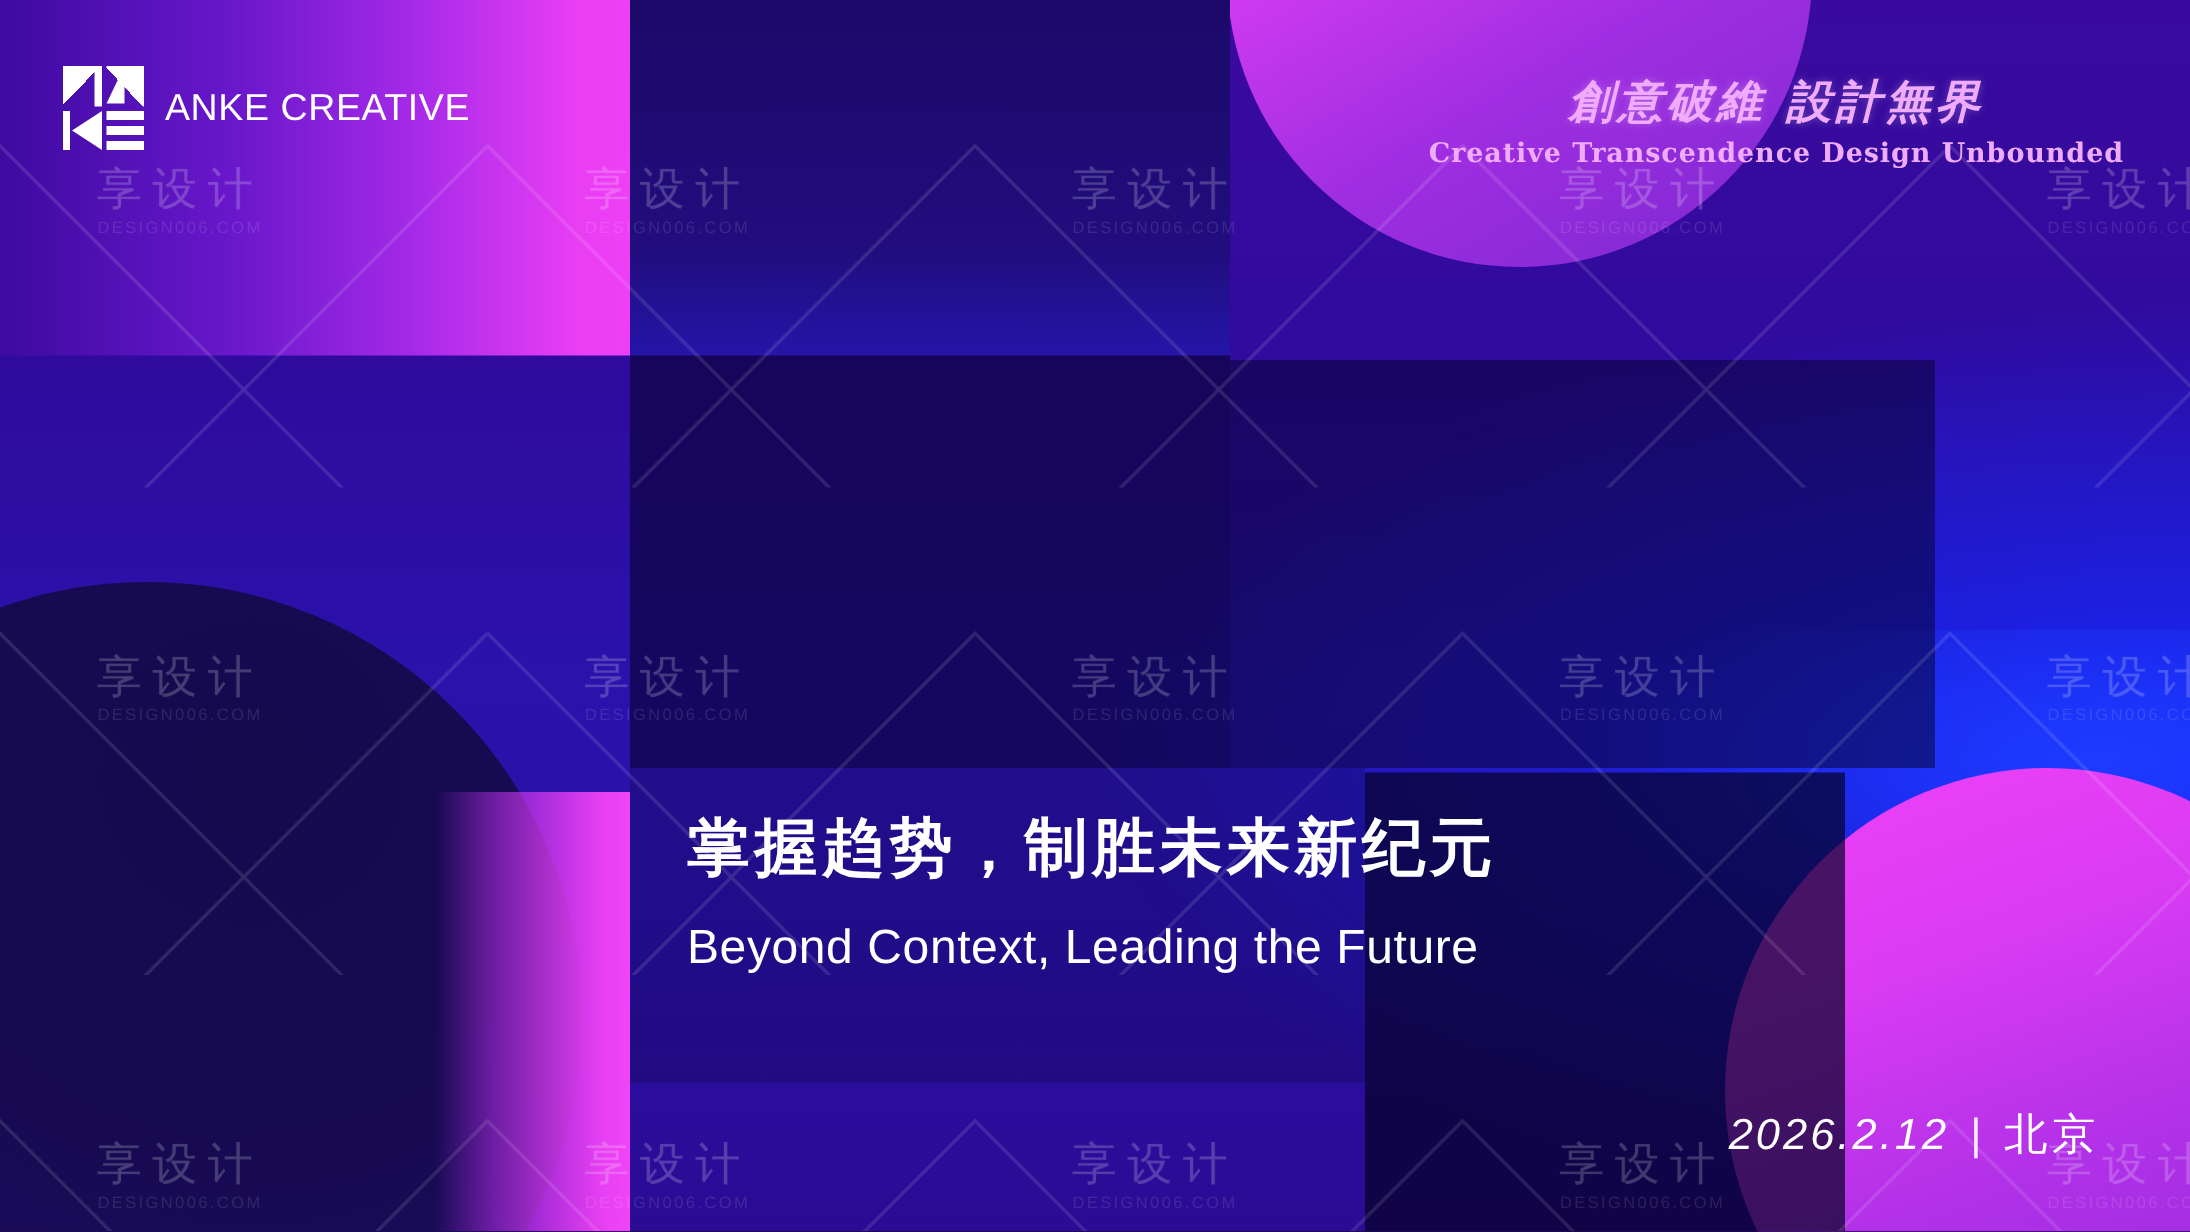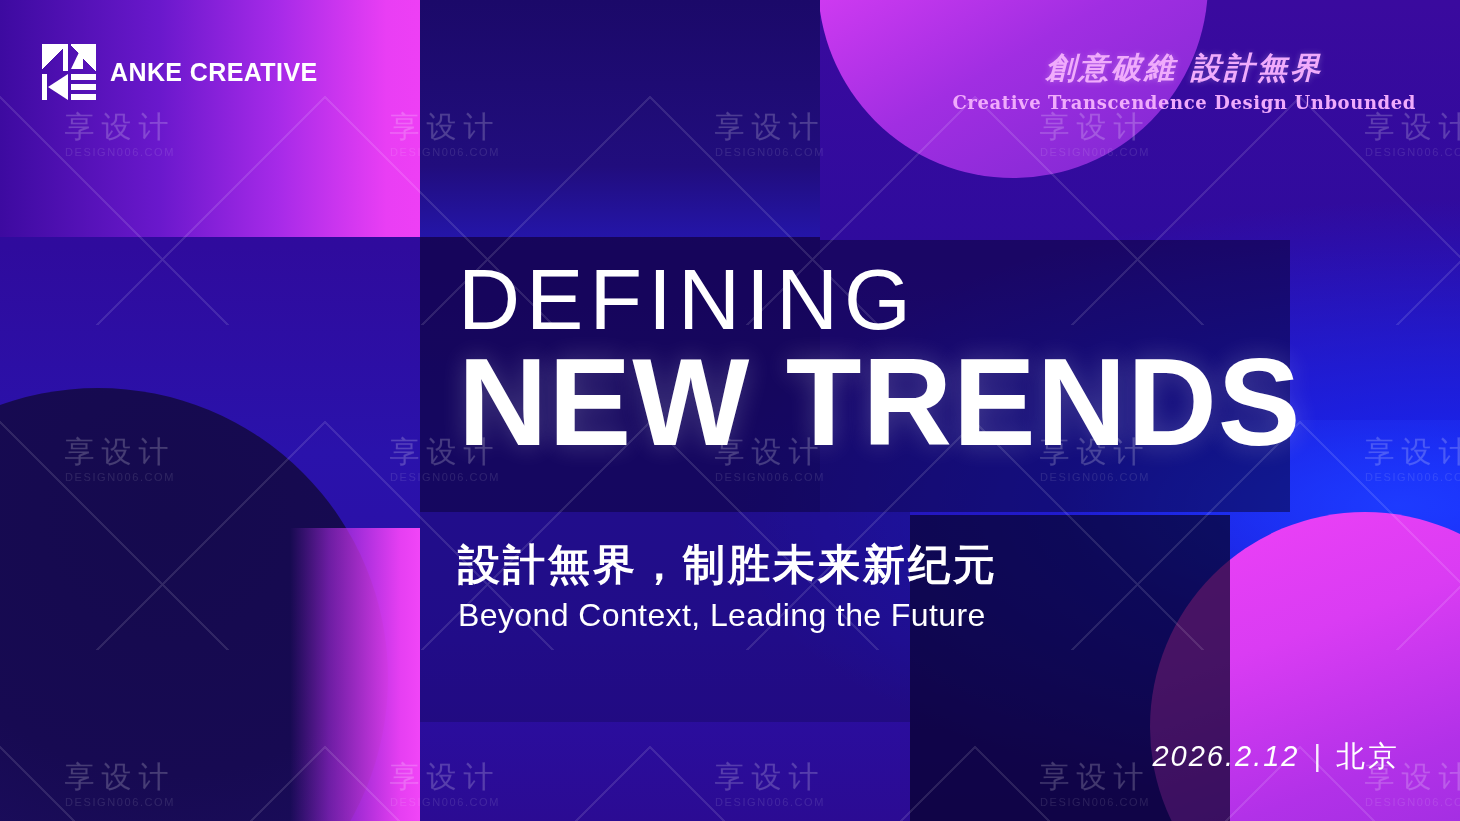--- a/index.html
+++ b/index.html
@@ -145,21 +145,21 @@
   .lm3::after{
     content:""; position:absolute; right:0; top:0; width:0; height:0;
     border-top:13px solid transparent; border-bottom:13px solid transparent;
     border-right:20px solid #fff;
   }
   
   .lm4{
     background:repeating-linear-gradient(to bottom, #fff 0 6px, transparent 6px 10px);
   }
   .logo-text{ color:#fff; line-height:1.0; }
-  .logo-line1{ font-size:25px; font-weight:700; letter-spacing:.4px; }
+  .logo-line1{ font-size:25px; font-weight:400; letter-spacing:.4px; }
   .logo-line2{ font-size:25px; font-weight:700; letter-spacing:.4px; margin-top:6px; }
 
   
   .calligraphy{
     position:absolute; right:44px; top:48px; text-align:center; color:#f0abfc;
   }
   .cal-cn{
     font-family:"DejaVu Serif","Liberation Serif",serif;
     font-size:30px; font-weight:700; letter-spacing:3px;
     font-style:italic;
@@ -180,21 +180,21 @@
     margin-top:4px;
     text-shadow:0 0 26px rgba(255,255,255,.22);
   }
 
   
   .subtitle{ position:absolute; left:458px; top:543px; color:#fff; }
   .s-cn{
     font-size:42px; font-weight:700; letter-spacing:3px; line-height:1.05;
   }
   .s-en{
-    font-size:32px; font-weight:300; letter-spacing:.4px; margin-top:10px;
+    font-size:32px; font-weight:300; letter-spacing:.4px; margin-top:26px;
   }
 
   
   .footer{
     position:absolute; right:60px; bottom:44px;
     color:#fff; font-size:29px; font-weight:300;
     display:flex; align-items:baseline; gap:14px;
     letter-spacing:1px;
   }
   .f-date{ font-style:italic; letter-spacing:2px; }
@@ -293,27 +293,23 @@
     <div class="logo-text">
       <div class="logo-line1">ANKE CREATIVE</div>
     </div>
   </div>
 
   <div class="calligraphy">
     <div class="cal-cn">創意破維  設計無界</div>
     <div class="cal-en">Creative Transcendence    Design Unbounded</div>
   </div>
 
-  <div class="headline">
-    <div class="h-line1">DEFINING</div>
-    <div class="h-line2">NEW TRENDS</div>
-  </div>
 
   <div class="subtitle">
-    <div class="s-cn">設計無界，制胜未来新纪元</div>
+    <div class="s-cn">掌握趋势，制胜未来新纪元</div>
     <div class="s-en">Beyond Context, Leading the Future</div>
   </div>
 
   <div class="footer">
     <span class="f-date">2026.2.12</span>
     <span class="f-sep">|</span>
     <span class="f-city">北京</span>
   </div>
 
 </div>

